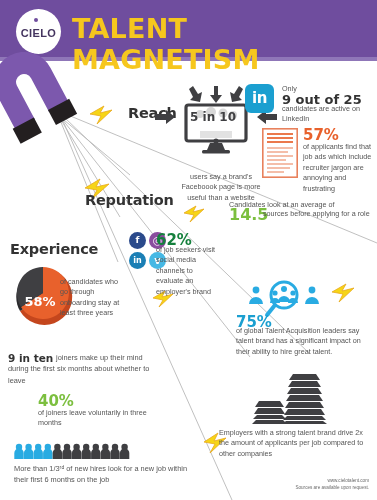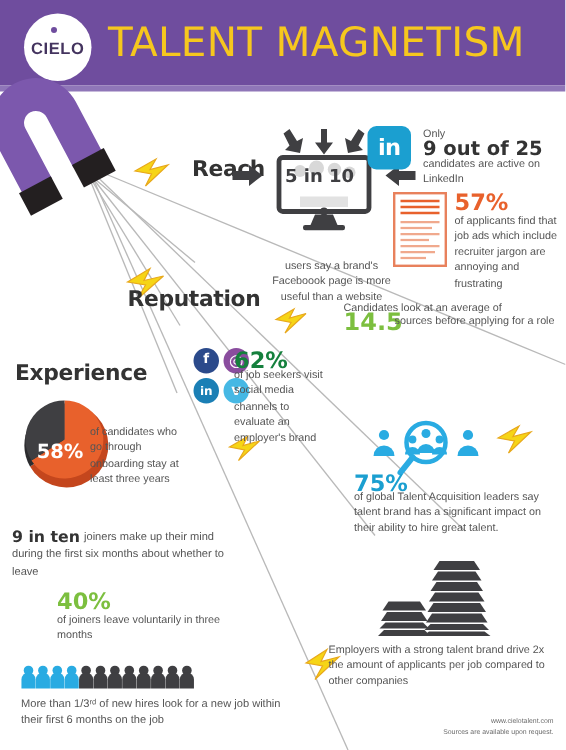--- a/index.html
+++ b/index.html
@@ -26,21 +26,21 @@
   .logo-text{
     font-size:11px; font-weight:bold; letter-spacing:.4px; color:#44345f;
     margin-top:3px;
   }
   .logo-dot{
     position:absolute; left:18px; top:9px; width:4px; height:4px;
     border-radius:50%; background:#6f4d9e;
   }
   .title{
     position:absolute; left:72px; top:13px;
-    font-size:27px; font-weight:normal; letter-spacing:.2px;
+    font-size:27px; font-weight:bold; letter-spacing:.2px;
     color:#f6c71e; font-family:"DejaVu Sans", sans-serif;
   }
   
   .magnet{ position:absolute; left:-6px; top:60px; width:96px; height:86px; }
   
   .label{
     position:absolute; font-size:14.5px; font-weight:bold; color:#333333;
     font-family:"DejaVu Sans", sans-serif; letter-spacing:-.2px;
   }
   .body-txt{ position:absolute; font-size:7.2px; line-height:1.45; color:#555; }
@@ -235,21 +235,21 @@
 </svg>
 <div class="body-txt" style="left:219px; top:428px; width:152px">Employers with a strong talent brand drive 2x the amount of applicants per job compared to other companies</div>
 
 <svg style="position:absolute;left:10px;top:265px" width="66" height="66" viewBox="0 0 66 66">
   <path d="M33,32 L33,4 A28,28 0 1 1 10,46 Z" fill="#c4461d"></path>
   <path d="M33,32 L10,46 A28,28 0 0 1 33,4 Z" fill="#2b2b2e"></path>
   <path d="M33,28 L33,2 A26,26 0 1 1 11,42 Z" fill="#e8612c"></path>
   <path d="M33,28 L11,42 A26,26 0 0 1 33,2 Z" fill="#3f3f42"></path>
 </svg>
 <div class="pie-pct">58%</div>
-<div class="body-txt" style="left:60px; top:283px; width:60px">of candidates who go through onboarding stay at least three years</div>
+<div class="body-txt" style="left:60px; top:277px; width:60px">of candidates who go through onboarding stay at least three years</div>
 
 <div class="stat n-9in10">9 in ten</div>
 <div class="body-txt" style="left:8px; top:352px; width:155px; text-indent:48px; font-size:7.4px; line-height:1.55">joiners make up their mind during the first six months about whether to leave</div>
 
 <div class="stat n-40">40%</div>
 <div class="body-txt" style="left:38px; top:408px; width:130px">of joiners leave voluntarily in three months</div>
 
 <svg style="position:absolute;left:14px;top:443px" width="115" height="17" viewBox="0 0 115 17">
   <g fill="#29abe2">
     <g>

